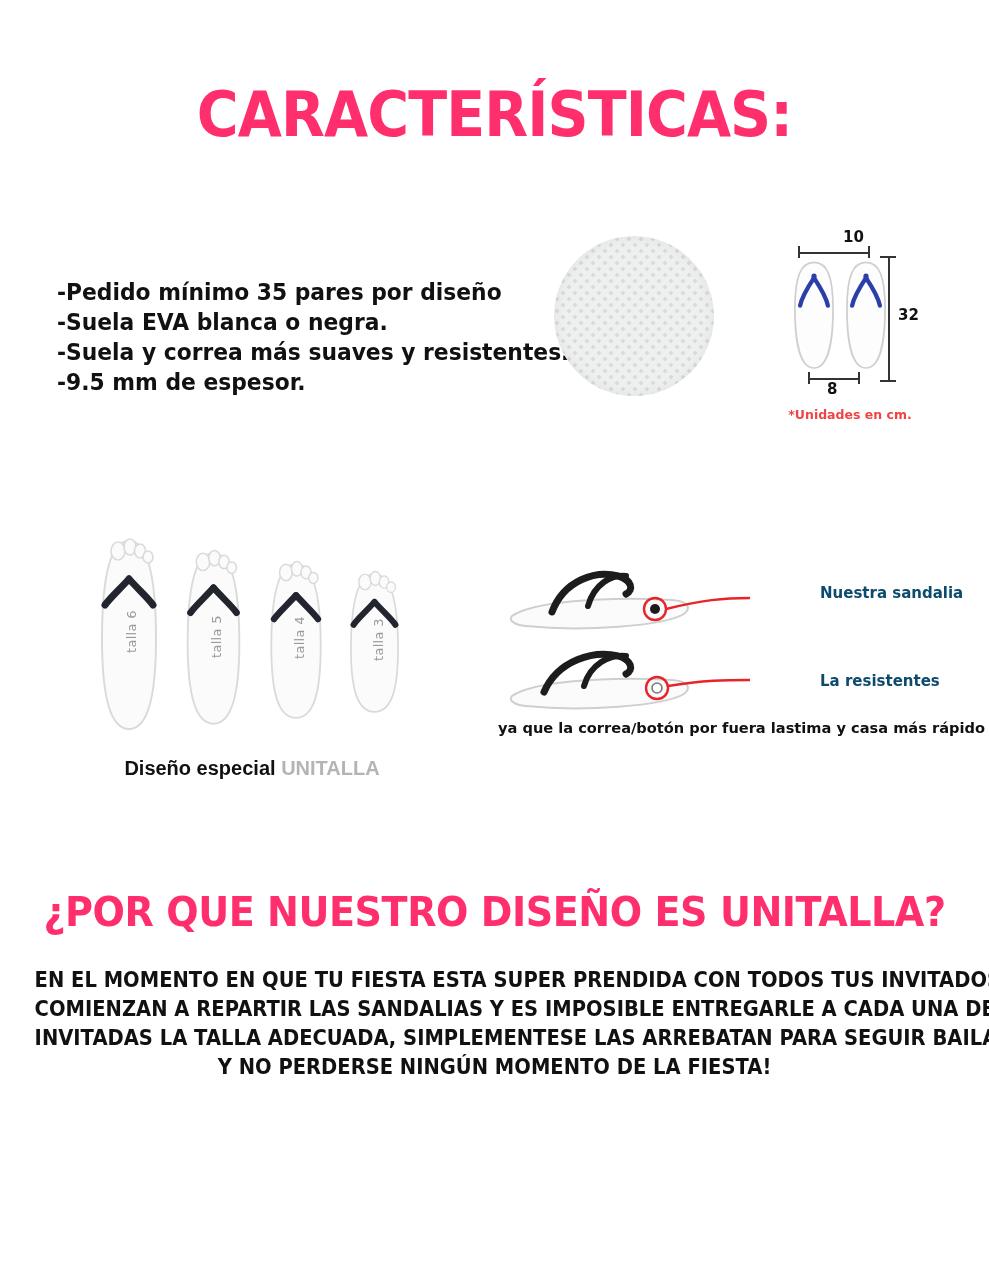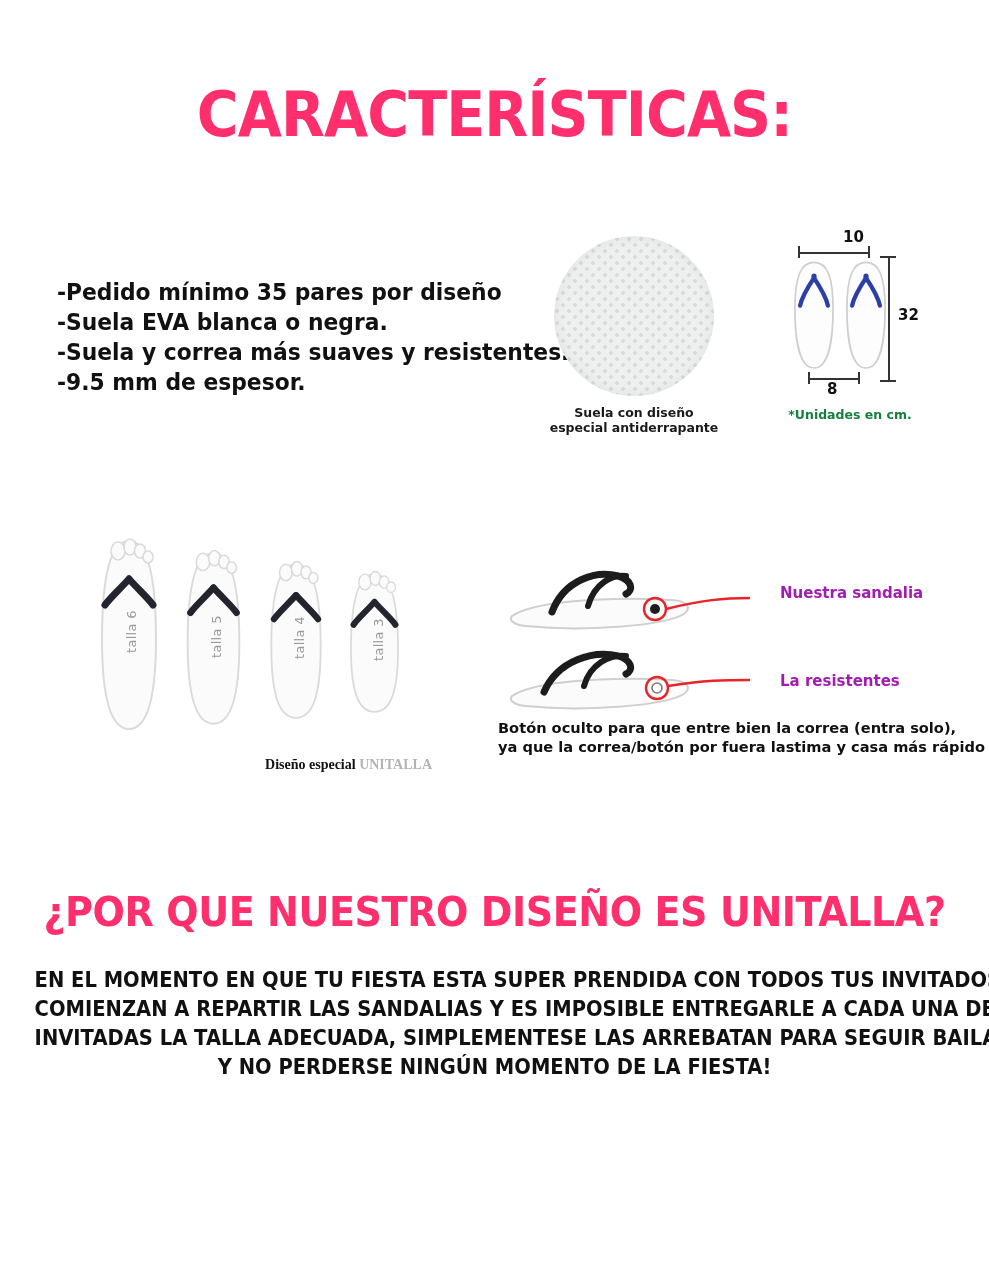--- a/index.html
+++ b/index.html
@@ -90,21 +90,21 @@
     font-family: "DejaVu Sans", sans-serif;
     font-weight: bold;
     font-size: 15px;
     color: #111;
   }
   .dim-line { position: absolute; background: #333; }
   .caption-units {
     font-family: "DejaVu Sans", sans-serif;
     font-weight: bold;
     font-size: 12.5px;
-    color: #15803d;
+    color: #ef4444;
     text-align: center;
     margin-top: 4px;
   }
 
   
   .sizes {
     position: absolute;
     top: 527px;
     left: 72px;
     width: 360px;
@@ -119,37 +119,38 @@
     transform: rotate(-90deg);
     transform-origin: left top;
     white-space: nowrap;
     letter-spacing: 0.3px;
   }
   .unitalla-caption {
     position: absolute;
     top: 757px;
     left: 72px;
     width: 360px;
-    text-align: right;
-    font-family: Liberation Serif, serif;
-    font-weight: bold;
-    font-size: 14px;
+    text-align: center;
+    font-family: Liberation Sans, sans-serif;
+    font-weight: bold;
+    font-size: 20px;
     color: #111;
   }
   .unitalla-caption .grey { color: #b4b4b4; }
 
   
   .compare { position: absolute; top: 556px; left: 492px; width: 462px; height: 160px; }
   .compare-label {
     position: absolute;
     font-family: "DejaVu Sans", sans-serif;
     font-weight: bold;
     font-size: 15px;
-    color: #a21caf;
+    color: #0c4a6e;
     white-space: nowrap;
+    margin-left: 40px;
   }
   .compare-note {
     position: absolute;
     top: 718px;
     left: 498px;
     width: 470px;
     font-family: "DejaVu Sans", sans-serif;
     font-weight: bold;
     font-size: 14.6px;
     line-height: 19px;
@@ -195,24 +196,20 @@
 
 <div class="bullets">
   <div>-Pedido mínimo 35 pares por diseño</div>
   <div>-Suela EVA blanca o negra.</div>
   <div>-Suela y correa más suaves y resistentes.</div>
   <div>-9.5 mm de espesor.</div>
 </div>
 
 <div class="sole-circle-wrap">
   <div class="sole-circle"></div>
-  <div class="caption">
-    <div>Suela con diseño</div>
-    <div>especial antiderrapante</div>
-  </div>
 </div>
 
 <div class="dims">
   <div class="dims-inner">
 
     <div class="dim-label" style="top:0px; left:73px;">10</div>
     <div class="dim-line" style="top:24px; left:28px; width:72px; height:1.5px;"></div>
     <div class="dim-line" style="top:18px; left:28px; width:1.5px; height:12px;"></div>
     <div class="dim-line" style="top:18px; left:98px; width:1.5px; height:12px;"></div>
 
@@ -330,21 +327,20 @@
       <circle cx="165" cy="132" r="5" fill="#ffffff" stroke="#7a7a7a" stroke-width="1.6"></circle>
       <circle cx="165" cy="132" r="11" fill="none" stroke="#e8242a" stroke-width="2.4"></circle>
       <path d="M176 130 C212 124 234 124 258 124" fill="none" stroke="#e8242a" stroke-width="2.4"></path>
     </g>
   </svg>
   <div class="compare-label" style="top:28px; left:288px;">Nuestra sandalia</div>
   <div class="compare-label" style="top:116px; left:288px;">La resistentes</div>
 </div>
 
 <div class="compare-note">
-  <div>Botón oculto para que entre bien la correa (entra solo),</div>
   <div>ya que la correa/botón por fuera lastima y casa más rápido</div>
 </div>
 
 <div class="section-title">¿POR QUE NUESTRO DISEÑO ES UNITALLA?</div>
 
 <div class="body-paragraph">
   <div>EN EL MOMENTO EN QUE TU FIESTA ESTA SUPER PRENDIDA CON TODOS TUS INVITADOS EN LA PISTA</div>
   <div>COMIENZAN A REPARTIR LAS SANDALIAS Y ES IMPOSIBLE ENTREGARLE A CADA UNA DE TUS</div>
   <div>INVITADAS LA TALLA ADECUADA, SIMPLEMENTESE LAS ARREBATAN PARA SEGUIR BAILANDO</div>
   <div>Y NO PERDERSE NINGÚN MOMENTO DE LA FIESTA!</div>

